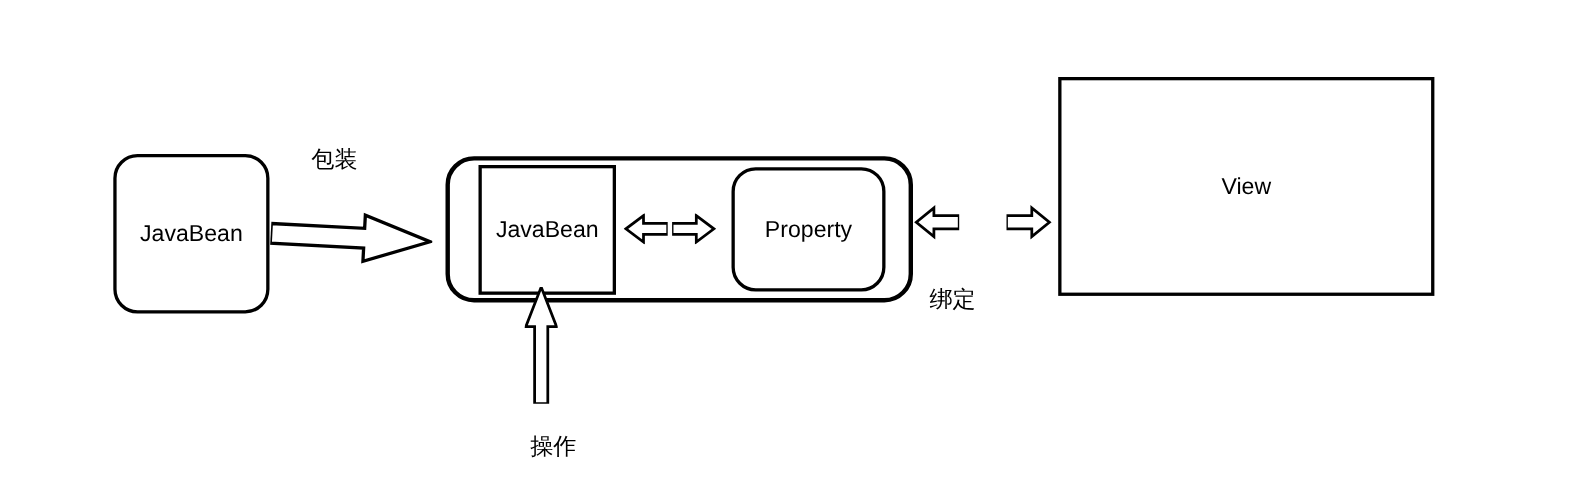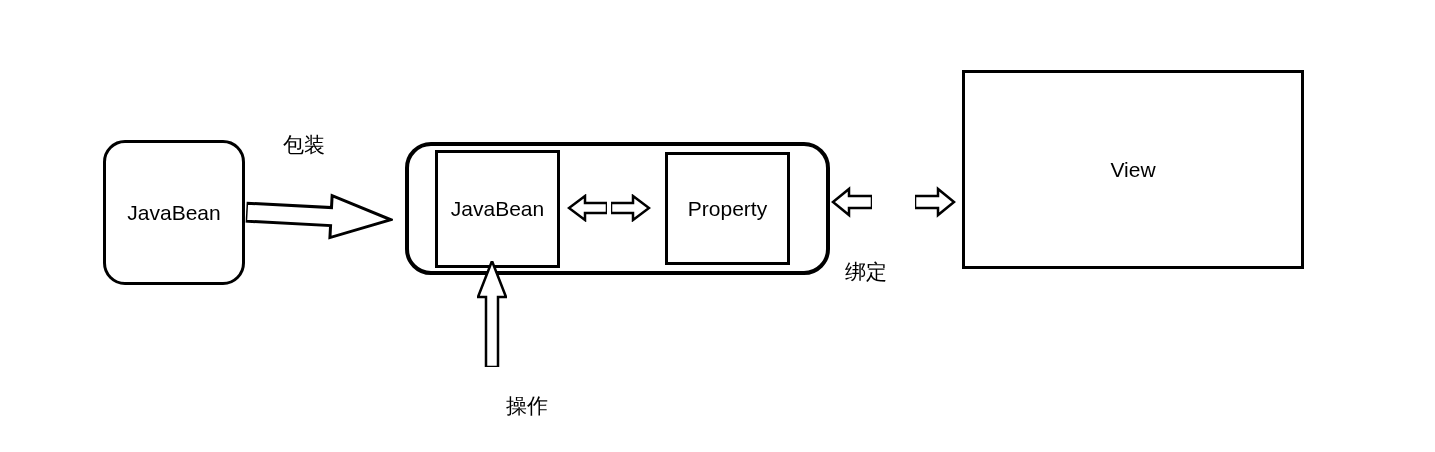--- a/index.html
+++ b/index.html
@@ -48,34 +48,34 @@
   .fxbean-title { left: 538px; top: 88px; font-size: 22px; }
 
   
   .fxbean-container {
     left: 405px; top: 142px; width: 425px; height: 133px;
     border-width: 4px; border-radius: 26px;
   }
 
   
   .inner-bean  { left: 435px; top: 150px; width: 125px; height: 118px; }
-  .property-box{ left: 665px; top: 152px; width: 125px; height: 113px; }
+  .property-box{ left: 665px; top: 152px; width: 140px; height: 113px; border-radius: 22px; }
 
   
   .exch-left  { left: 567px; top: 194px; }
   .exch-right { left: 611px; top: 194px; }
 
   
   .bind-left  { left: 830px; top: 186px; }
   .bind-right { left: 915px; top: 186px; }
   .bind-label { left: 845px; top: 238px; margin-top: 20px; }
 
   
   .op-arrow { left: 477px; top: 261px; }
-  .op-label { left: 506px; top: 392px; }
+  .op-label { left: 482px; top: 392px; }
 
   
   .view-box { left: 962px; top: 70px; width: 342px; height: 199px; }
 </style>
 </head>
 <body>
 
 <div class="canvas">
 
   <div class="box rounded left-bean">

